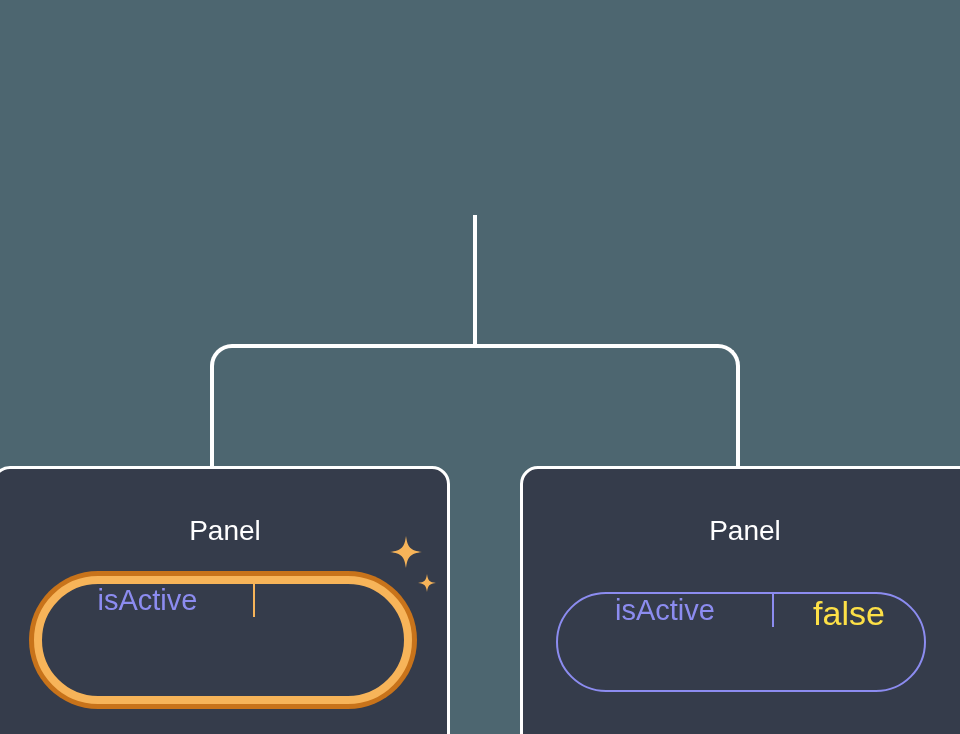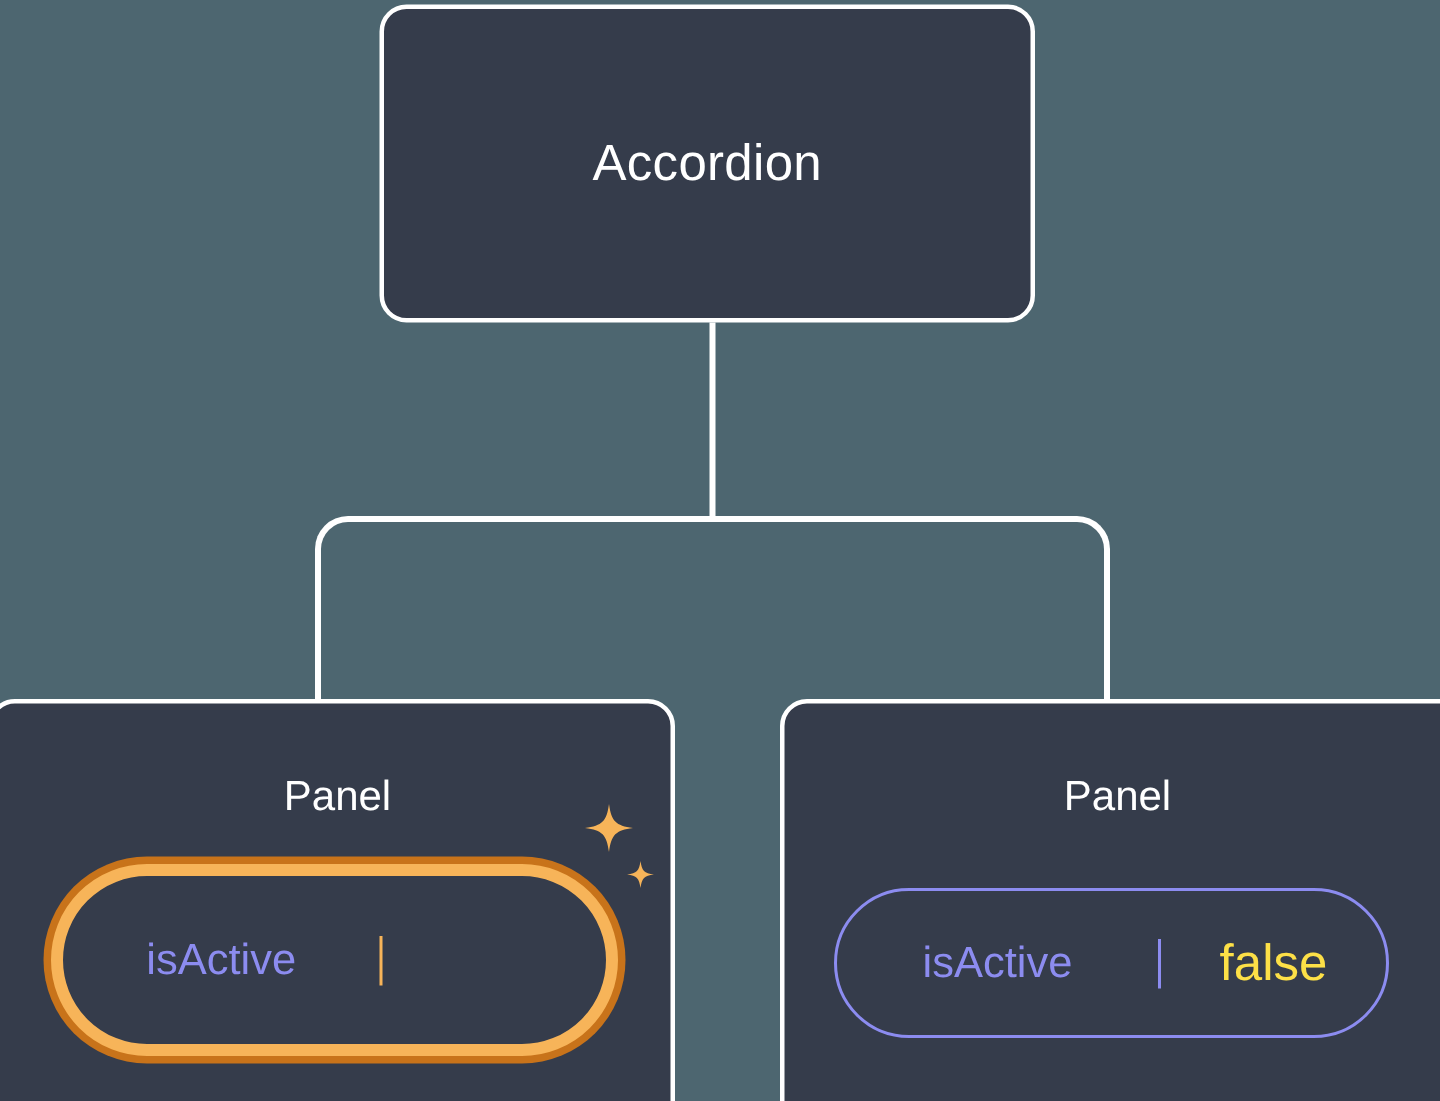--- a/index.html
+++ b/index.html
@@ -97,21 +97,21 @@
     border-right: 4px solid #ffffff;
     border-top-left-radius: 22px;
     border-top-right-radius: 22px;
   }
 
   
   .pill {
     position: absolute;
     box-sizing: border-box;
     display: flex;
-    align-items: center;
+    align-items: flex-start;
     border-radius: 999px;
   }
   .pill .pill-key,
   .pill .pill-val {
     display: flex;
     align-items: center;
     justify-content: center;
     white-space: nowrap;
   }
 
@@ -169,23 +169,20 @@
   }
 </style>
 </head>
 <body>
 
 <div id="stage">
 
   <div class="edge edge-stem"></div>
   <div class="edge-bracket"></div>
 
-  <div class="node node-root">
-    <span class="node-title">Accordion</span>
-  </div>
 
   <div class="node node-child node-child-left">
     <span class="node-title">Panel</span>
   </div>
 
   <div class="pill pill-highlight">
     <span class="pill-key">isActive</span>
   </div>
 
   <div class="sparkles">

